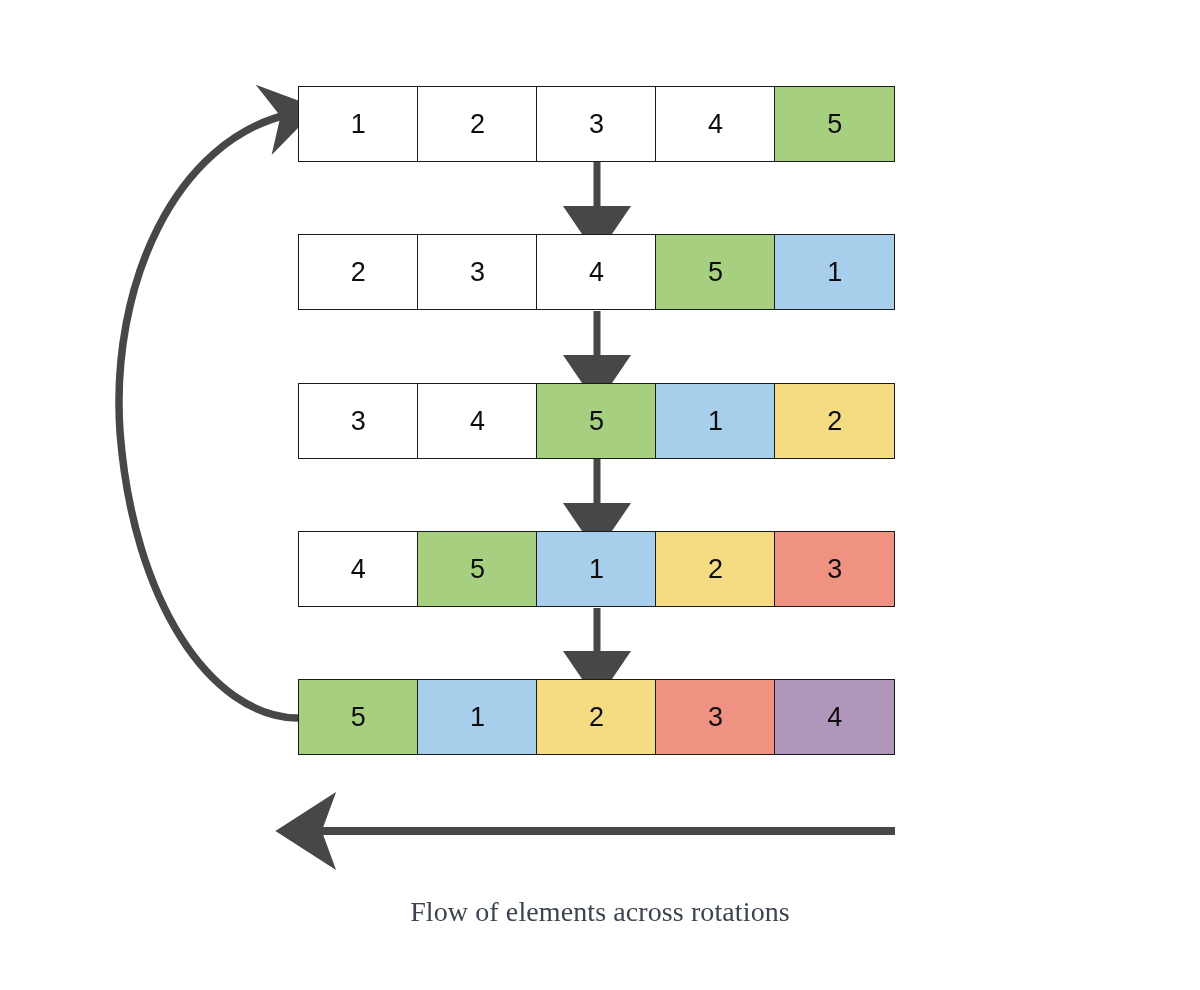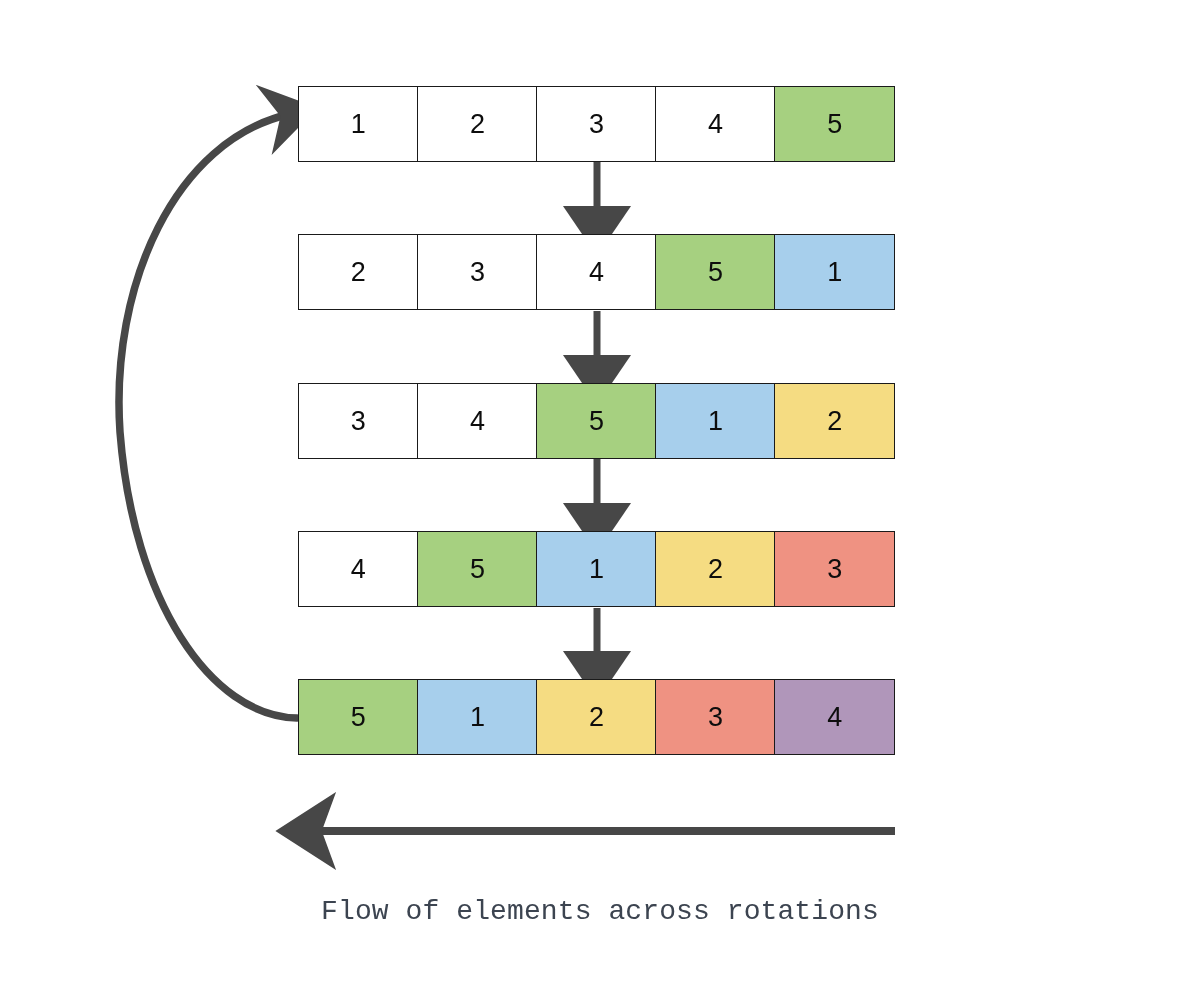--- a/index.html
+++ b/index.html
@@ -60,21 +60,21 @@
 
   
   #caption {
     position: absolute;
     left: 0;
     top: 896px;
     width: 1200px;
     text-align: center;
     font-size: 28px;
     color: #3c4450;
-    font-family: Liberation Mono, monospace;
+    font-family: Liberation Serif, serif;
     letter-spacing: 0.1px;
   }
 </style>
 </head>
 <body>
 
 <div id="stage">
 
   <svg id="arrows" viewBox="0 0 1200 990">
     <defs>

